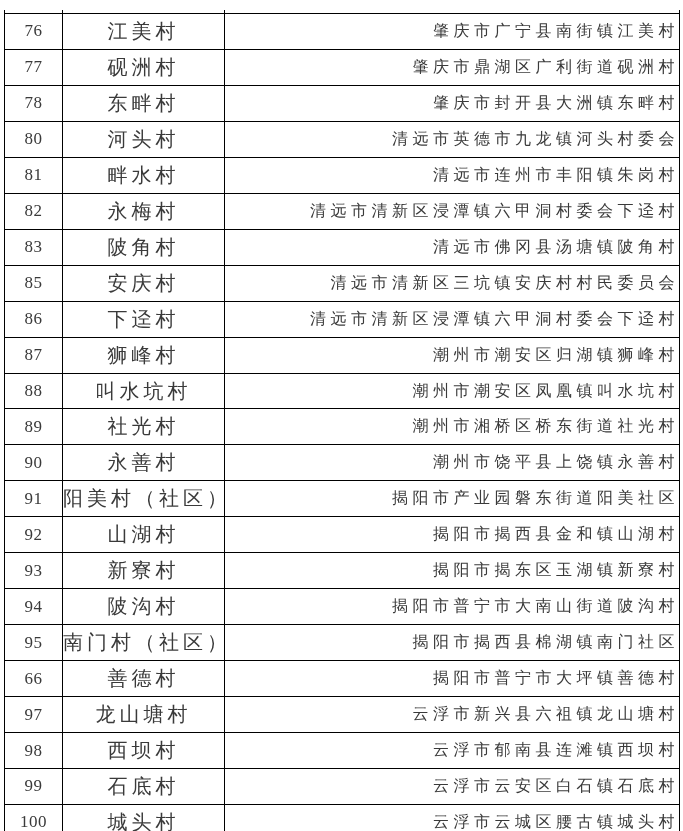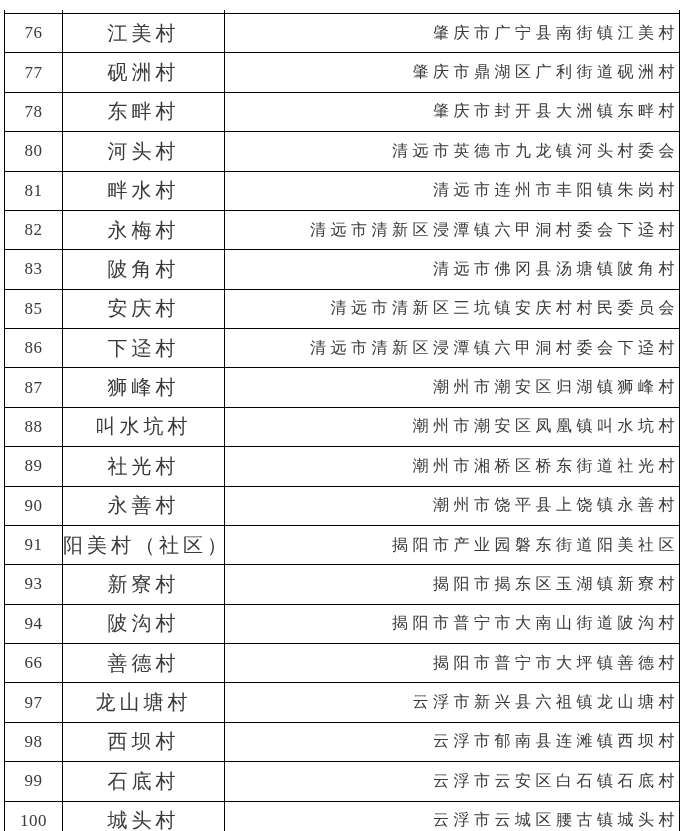--- a/index.html
+++ b/index.html
@@ -138,28 +138,38 @@
     <td class="cell-no">90</td>
     <td class="cell-name">永善村</td>
     <td class="cell-addr">潮州市饶平县上饶镇永善村</td>
   </tr>
         <tr>
     <td class="cell-no">91</td>
     <td class="cell-name">阳美村（社区）</td>
     <td class="cell-addr">揭阳市产业园磐东街道阳美社区</td>
   </tr>
         <tr>
+    <td class="cell-no">92</td>
+    <td class="cell-name">山湖村</td>
+    <td class="cell-addr">揭阳市揭西县金和镇山湖村</td>
+  </tr>
+        <tr>
     <td class="cell-no">93</td>
     <td class="cell-name">新寮村</td>
     <td class="cell-addr">揭阳市揭东区玉湖镇新寮村</td>
   </tr>
         <tr>
     <td class="cell-no">94</td>
     <td class="cell-name">陂沟村</td>
     <td class="cell-addr">揭阳市普宁市大南山街道陂沟村</td>
+  </tr>
+        <tr>
+    <td class="cell-no">95</td>
+    <td class="cell-name">南门村（社区）</td>
+    <td class="cell-addr">揭阳市揭西县棉湖镇南门社区</td>
   </tr>
         <tr>
     <td class="cell-no">66</td>
     <td class="cell-name">善德村</td>
     <td class="cell-addr">揭阳市普宁市大坪镇善德村</td>
   </tr>
         <tr>
     <td class="cell-no">97</td>
     <td class="cell-name">龙山塘村</td>
     <td class="cell-addr">云浮市新兴县六祖镇龙山塘村</td>

